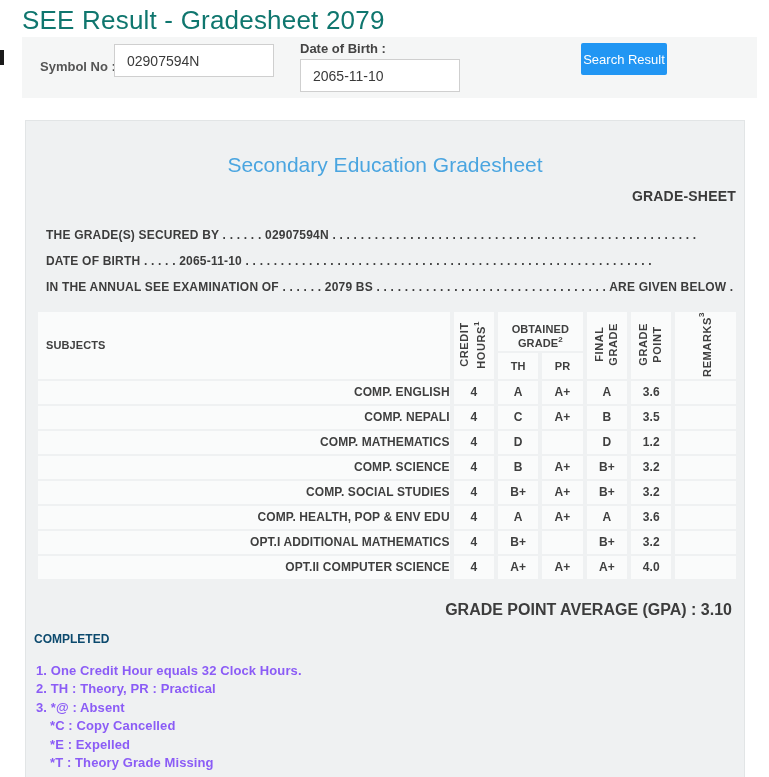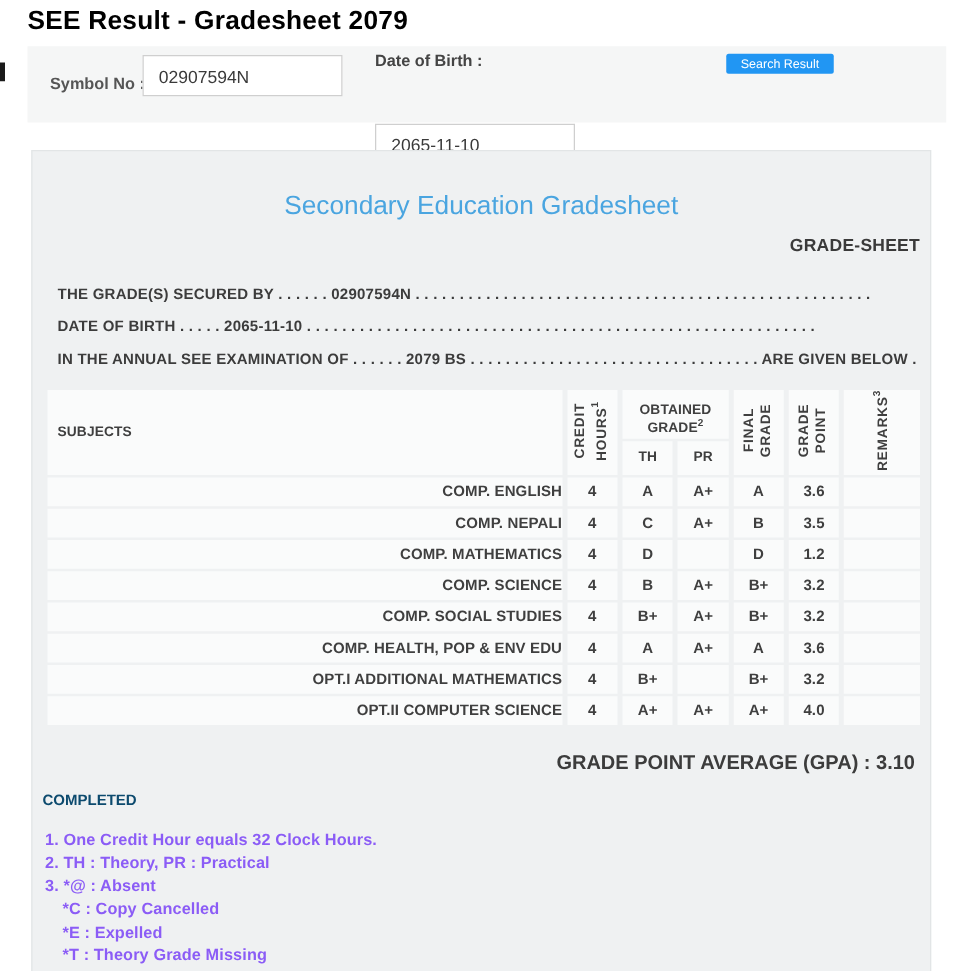--- a/index.html
+++ b/index.html
@@ -10,22 +10,22 @@
     overflow: hidden;
     background: #ffffff;
     font-family: "Liberation Sans", sans-serif;
   }
   .edge-mark {
     position: absolute; left: 0; top: 50px;
     width: 4px; height: 15px; background: #1a1a1a;
   }
   .page-title {
     position: absolute; left: 22px; top: 5px;
-    font-size: 21px; font-weight: 700;
-    color: #000000; letter-spacing: 0.2px;
+    font-size: 26px; font-weight: 400;
+    color: #0f766e; letter-spacing: 0.2px;
   }
   
   .search-bar {
     position: absolute; left: 22px; top: 37px;
     width: 735px; height: 61px;
     background: #f5f6f6;
   }
   .symbol-label {
     position: absolute; left: 18px; top: 22px;
     font-size: 13px; font-weight: 700; color: #555;
@@ -39,29 +39,29 @@
   }
   .dob-label {
     position: absolute; left: 278px; top: 4px;
     font-size: 13px; font-weight: 700; color: #444;
   }
   .dob-input {
     position: absolute; left: 278px; top: 22px;
     width: 160px; height: 33px;
     border: 1px solid #cfcfcf; background: #fff;
     font-family: "Liberation Sans", sans-serif;
-    font-size: 14px; color: #3a3a3a; padding: 0 12px; margin-top: 40px;
+    font-size: 14px; color: #3a3a3a; padding: 0 12px;
   }
   .search-btn {
     position: absolute; left: 559px; top: 6px;
-    width: 86px; height: 16px;
+    width: 86px; height: 32px;
     background: #2196f3; color: #ffffff;
     border: none; border-radius: 2px;
     font-family: "Liberation Sans", sans-serif;
-    font-size: 10px; cursor: pointer;
+    font-size: 13px; cursor: pointer;
   }
   
   .sheet-panel {
     position: absolute; left: 25px; top: 120px;
     width: 720px; height: 680px;
     background: #eff1f2;
     border: 1px solid #e2e5e6;
     padding: 8px;
   }
   .sheet-title {

